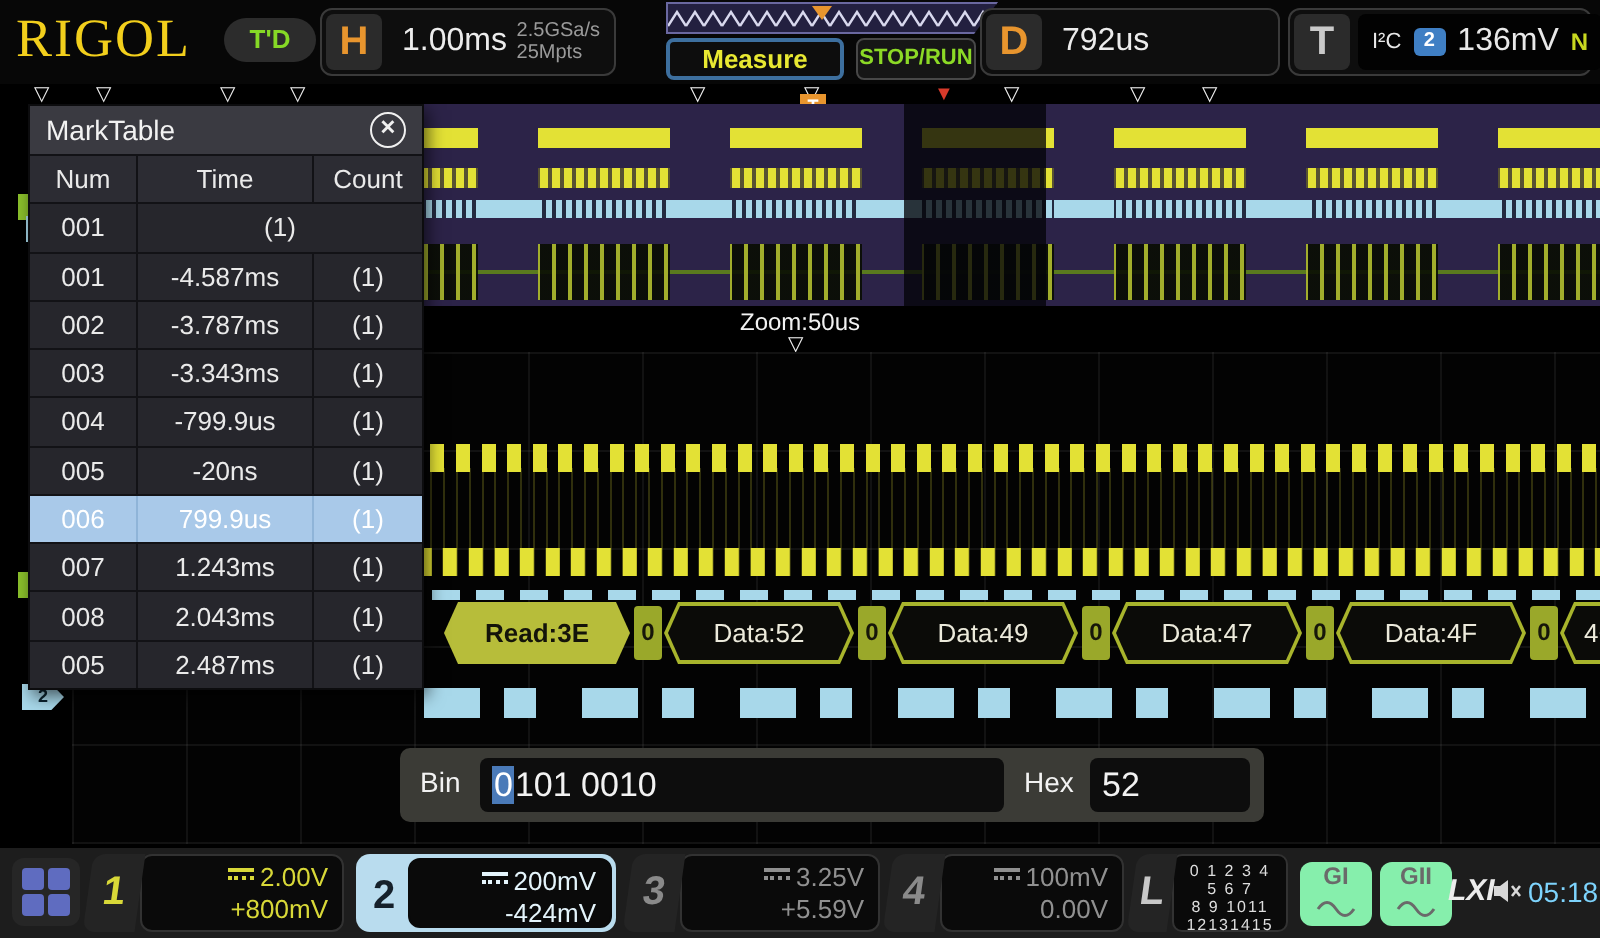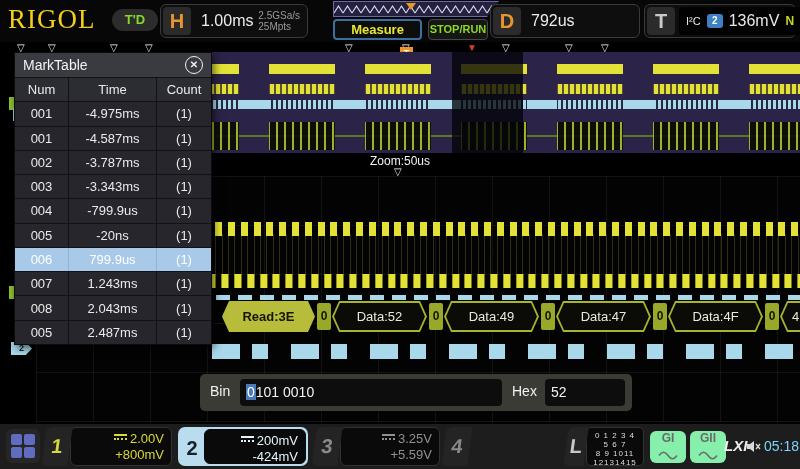--- a/index.html
+++ b/index.html
@@ -99,21 +99,21 @@
   .seg-label { position:absolute; inset:0; text-align:center; line-height:31px;
     font-size:13px; color:#eceadb; }
   .seg-fill .seg-label { color:#14140a; font-weight:bold; }
   .seg-ack { position:absolute; top:127px; width:14px; height:27px; background:#9aa82a;
     border-radius:2px; color:#16160a; font-weight:bold; font-size:12px; text-align:center; line-height:27px; }
 
   
   #binhex { left:164px; top:198px; width:432px; height:37px; background:#3b3b36; border-radius:5px; }
   .bh-label { position:absolute; top:9px; color:#f2f2f2; font-size:14px; }
   .bh-field { position:absolute; top:5px; height:27px; background:#0d0d0d; border-radius:4px;
-    color:#f2f2f2; font-size:14px; line-height:27px; padding-left:6px; }
+    color:#f2f2f2; font-size:17px; line-height:27px; padding-left:6px; }
   .cursor { background:#4a7ab8; color:#fff; padding:0 1px; }
 
   
   .tag { position:absolute; width:21px; height:13px;
     clip-path:polygon(0 0,70% 0,100% 50%,70% 100%,0 100%); font-size:9px; font-weight:bold;
     text-align:center; line-height:13px; }
   .tag-inner { position:absolute; inset:1.5px;
     clip-path:polygon(0 0,68% 0,100% 50%,68% 100%,0 100%); background:#14140a; }
   .tag-num { position:absolute; inset:0; line-height:13px; }
   .tag-y { background:#cfcf34; color:#cfcf34; }
@@ -304,21 +304,20 @@
       <span>MarkTable</span>
       <div id="mt-close">✕</div>
     </div>
     <div class="mt-row mt-head">
       <div class="mt-cell c-num">Num</div>
       <div class="mt-cell c-time">Time</div>
       <div class="mt-cell c-count">Count</div>
     </div>
     <div class="mt-row mt-data">
       <div class="mt-cell c-num">001</div>
-        <div class="mt-cell c-time">-4.975ms</div>
         <div class="mt-cell c-count">(1)</div>
       </div>
     <div class="mt-row mt-data">
       <div class="mt-cell c-num">001</div>
         <div class="mt-cell c-time">-4.587ms</div>
         <div class="mt-cell c-count">(1)</div>
       </div>
     <div class="mt-row mt-data">
       <div class="mt-cell c-num">002</div>
         <div class="mt-cell c-time">-3.787ms</div>
@@ -389,20 +388,24 @@
   <div class="abs ch ch3" style="left:314px; width:126px;">
     <div class="ch-tab">3</div>
     <div class="ch-box">
       <div><span class="dc"></span><span>3.25V</span></div>
       <div>+5.59V</div>
     </div>
   </div>
 
   <div class="abs ch ch4" style="left:444px; width:118px;">
     <div class="ch-tab">4</div>
+    <div class="ch-box">
+      <div><span class="dc"></span><span>100mV</span></div>
+      <div>0.00V</div>
+    </div>
   </div>
 
   <div class="abs ch ch3" style="left:566px; width:78px;">
     <div class="ch-tab" style="width:20px; color:#c8c8c8;">L</div>
     <div class="la-box">
       <div>0 1 2 3  4 5 6 7</div>
       <div>8 9 1011 12131415</div>
     </div>
   </div>
 

